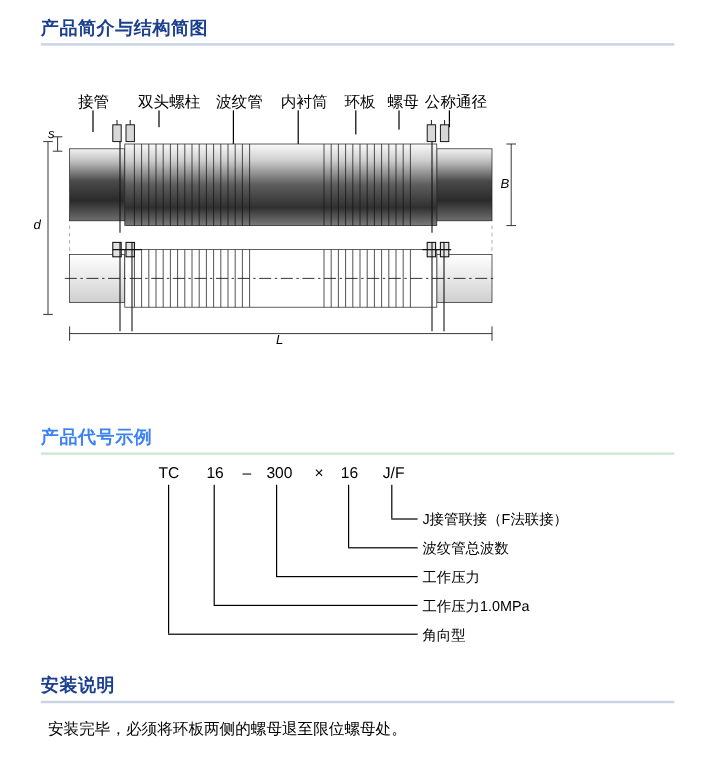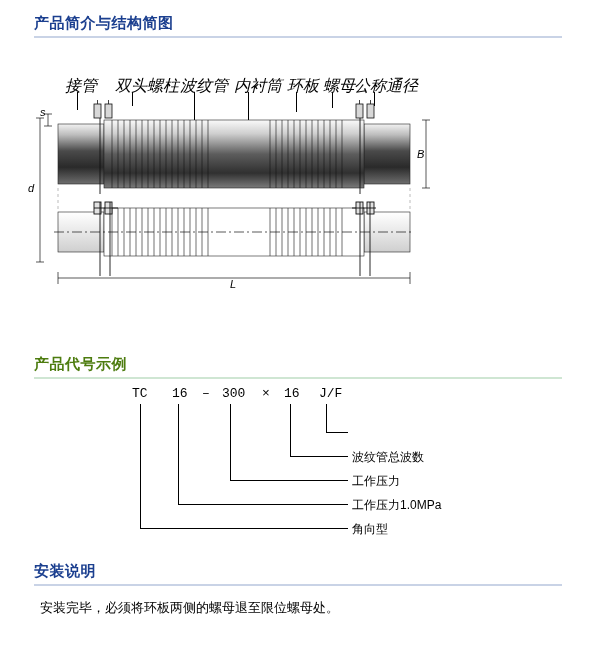--- a/index.html
+++ b/index.html
@@ -24,21 +24,21 @@
   
   .section-title {
     position: absolute;
     font-size: 15px;
     font-weight: bold;
     color: #1b3f8f;
     letter-spacing: 0.5px;
     white-space: nowrap;
   }
   .section-title.green {
-    color: #4d7c0f;
+    color: #3b82f6;
   }
   .title-underline {
     position: absolute;
     height: 2px;
     background: #c9d3e6;
   }
 
   #title1 { left: 34px; top: 14px; }
   #title2 { left: 34px; top: 355px; }
   #title3 { left: 34px; top: 562px; }
@@ -47,24 +47,23 @@
   #figure1 {
     position: absolute;
     left: 34px;
     top: 62px;
     width: 420px;
     height: 230px;
   }
 
   .callout-label {
     position: absolute;
-    font-size: 16px;
+    font-size: 13px;
     white-space: nowrap;
     color: #000;
-    font-style: italic;
   }
   .leader {
     position: absolute;
     width: 1px;
     background: #000;
   }
   .leader-h {
     position: absolute;
     height: 1px;
     background: #000;
@@ -81,21 +80,21 @@
   #figure2 {
     position: absolute;
     left: 34px;
     top: 380px;
     width: 440px;
     height: 160px;
   }
   .code-token {
     position: absolute;
     font-size: 13px;
-    font-family: Liberation Mono, monospace;
+    font-family: Liberation Sans, sans-serif;
     white-space: nowrap;
   }
   .code-desc {
     position: absolute;
     font-size: 12px;
     white-space: nowrap;
     color: #000;
   }
   .vline {
     position: absolute;
@@ -330,20 +329,21 @@
 
     <div class="vline" style="left:196px; top:24px; height:76px;"></div>
     <div class="hline" style="left:196px; top:100px; width:118px;"></div>
 
     <div class="vline" style="left:144px; top:24px; height:100px;"></div>
     <div class="hline" style="left:144px; top:124px; width:170px;"></div>
 
     <div class="vline" style="left:106px; top:24px; height:124px;"></div>
     <div class="hline" style="left:106px; top:148px; width:208px;"></div>
 
+    <div class="code-desc" style="left:318px; top:45px;">J接管联接（F法联接）</div>
     <div class="code-desc" style="left:318px; top:69px;">波纹管总波数</div>
     <div class="code-desc" style="left:318px; top:93px;">工作压力</div>
     <div class="code-desc" style="left:318px; top:117px;">工作压力1.0MPa</div>
     <div class="code-desc" style="left:318px; top:141px;">角向型</div>
   </div>
 
   <div class="section-title" id="title3">安装说明</div>
   <div class="title-underline" style="left:34px; top:584px; width:528px;"></div>
 
   <div id="installText">

